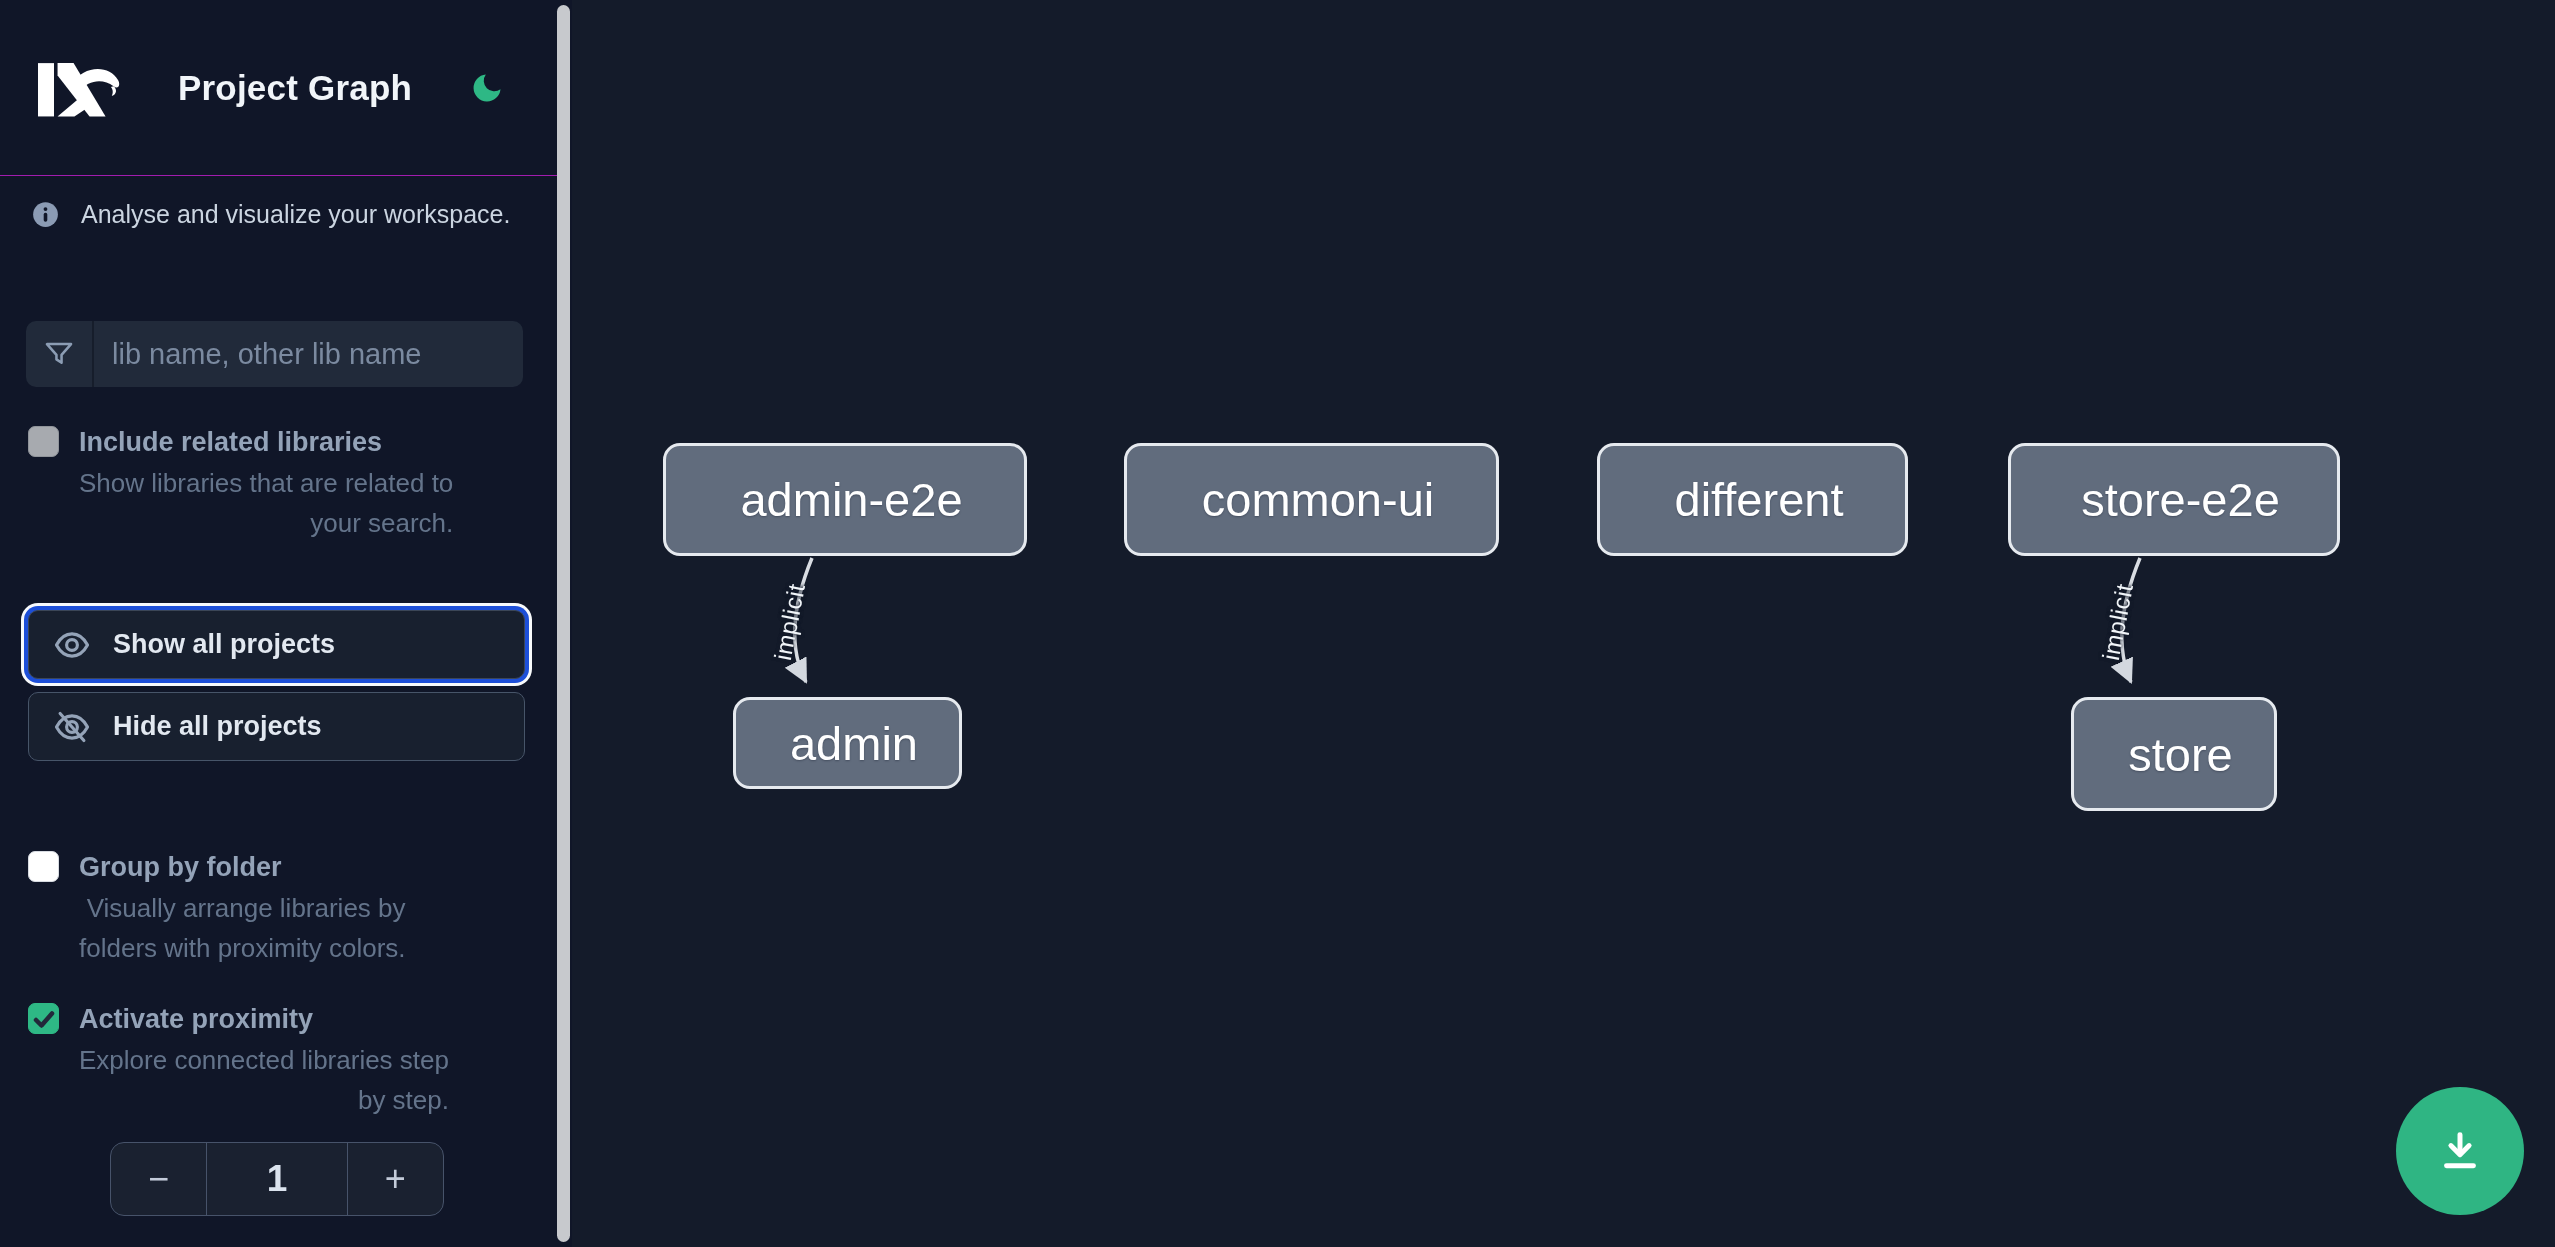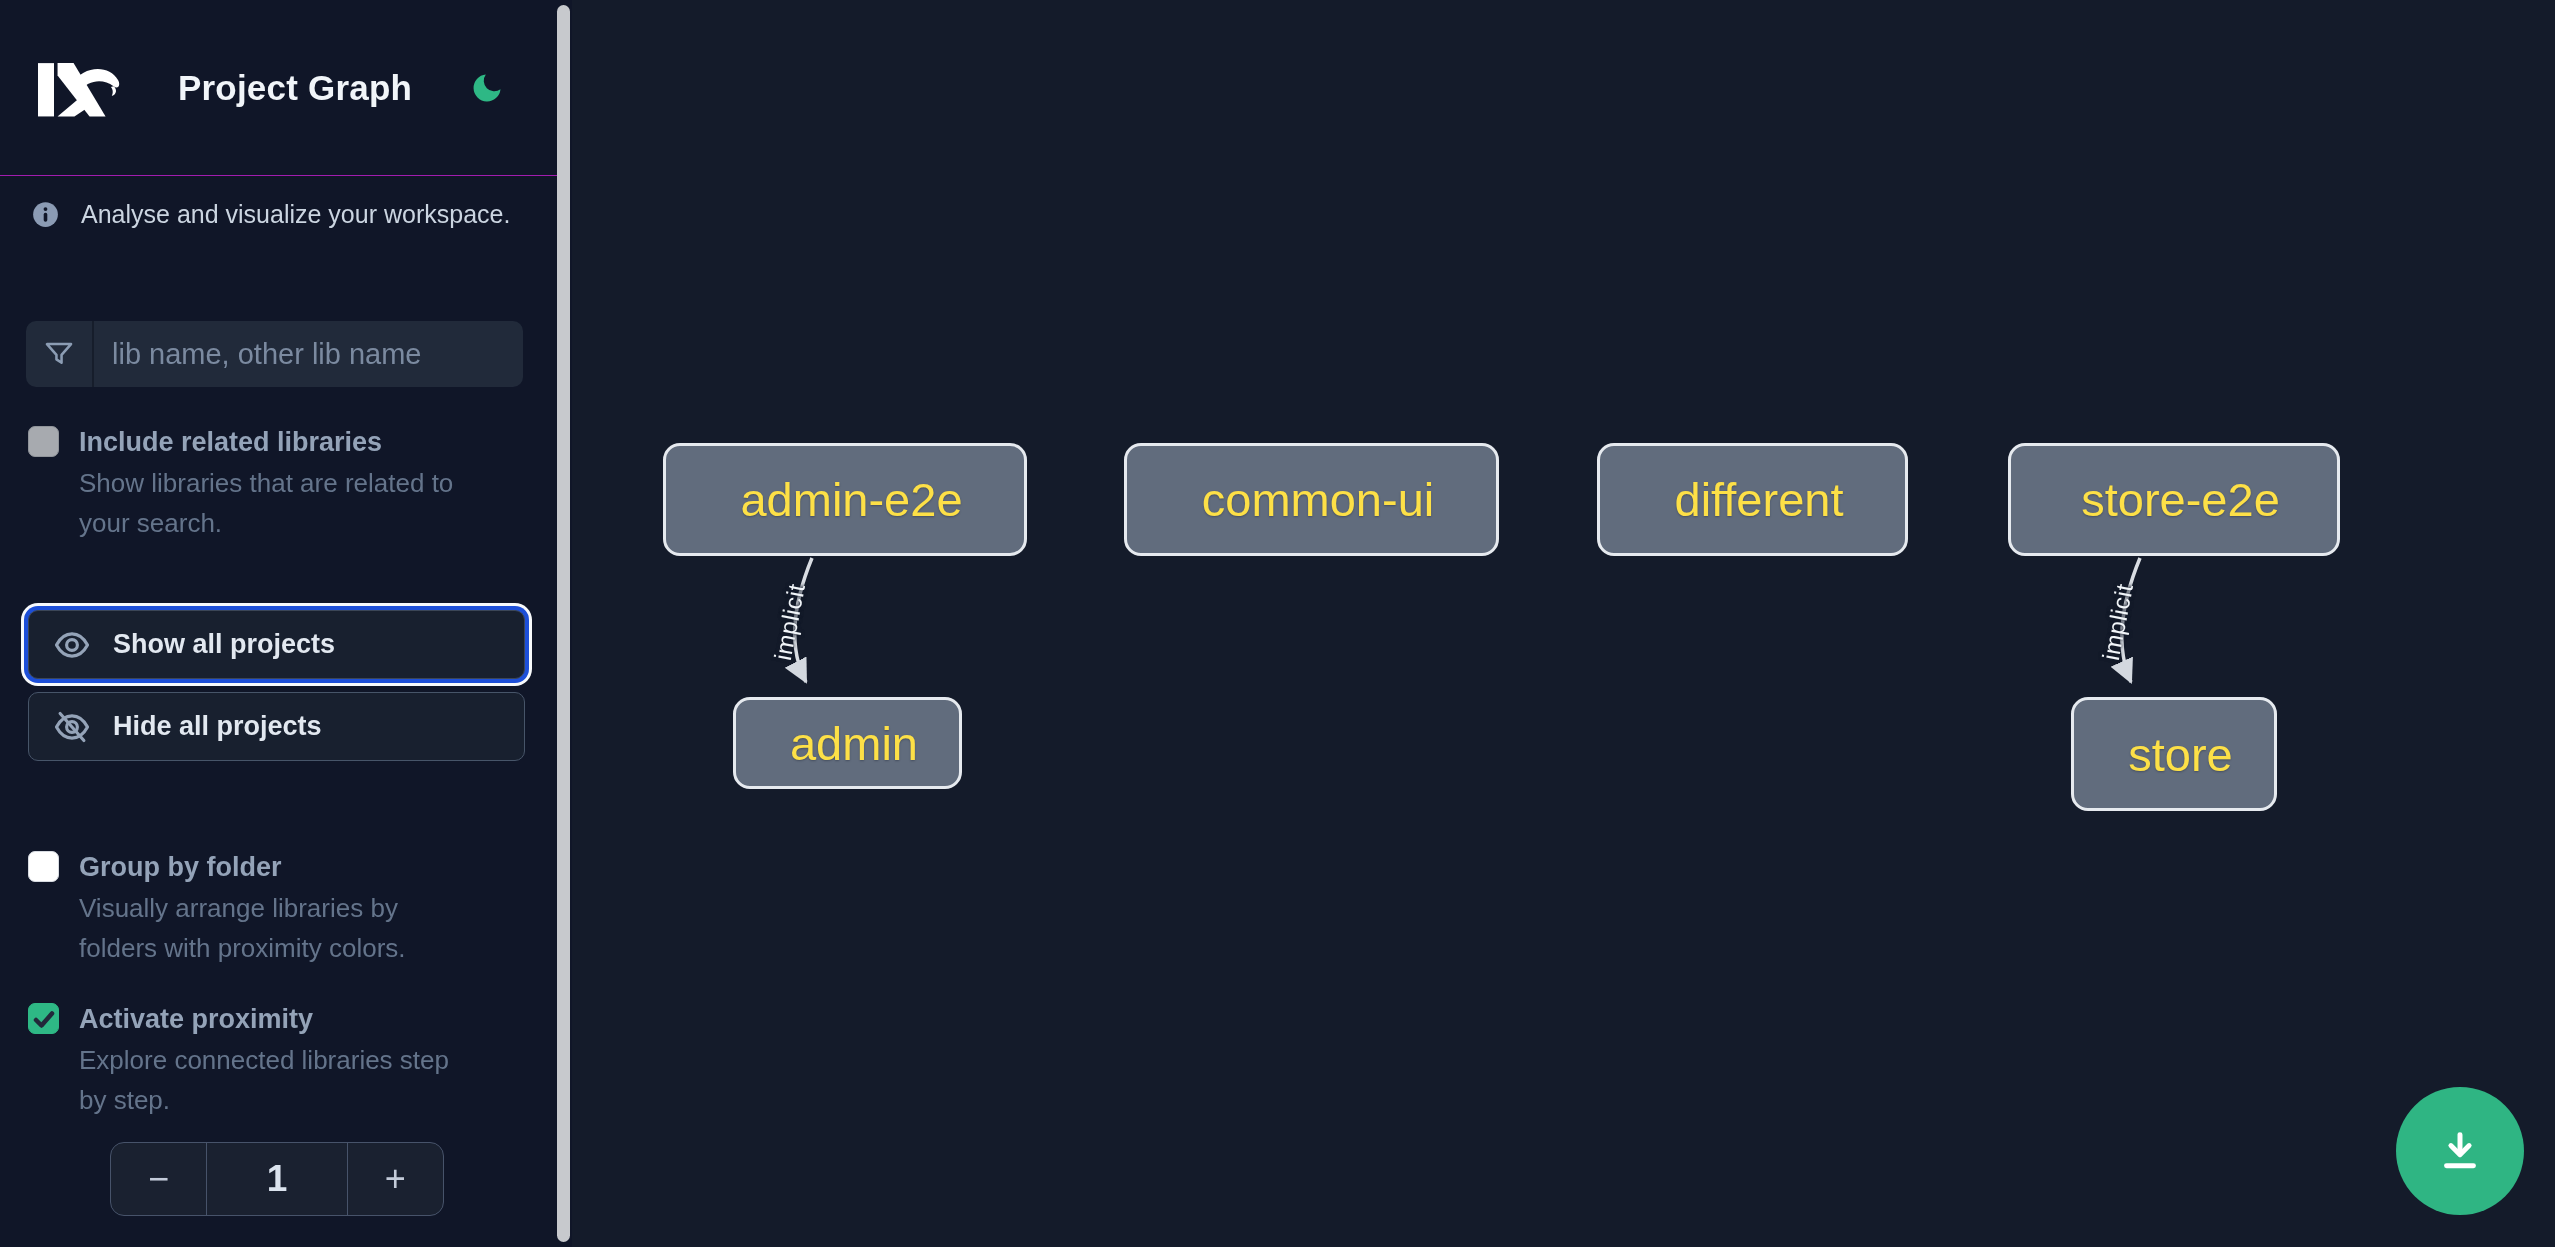--- a/index.html
+++ b/index.html
@@ -61,21 +61,21 @@
     flex: 0 0 auto; width: 31px; height: 31px; border-radius: 7px; margin-top: 2px;
     cursor: pointer; position: relative;
   }
   .cb-gray  { background: #a7aaaf; border: 1px solid #90949a; }
   .cb-white { background: #ffffff; border: 1px solid #d7dbe1; }
   .cb-green { background: #2eb885; border: 1px solid #2eb885; }
   .cb-green svg { position: absolute; left: 3px; top: 3px; }
   .check-text { display: flex; flex-direction: column; }
   .check-label { font-size: 27px; font-weight: 700; color: #94a3b8; line-height: 36px; cursor: pointer; }
   .check-desc  { font-size: 26px; color: #64748b; line-height: 40px; margin-top: 3px; }
-  .check-desc span { display: block; }
+  .check-desc span { display: block; text-align: right; }
 
   .sb-btn {
     position: absolute; left: 28px; width: 497px; height: 69px;
     display: flex; align-items: center; gap: 22px; padding: 3px 24px;
     background: #18202f; border: 1px solid #475569; border-radius: 10px;
     font-family: "Liberation Sans", sans-serif;
     font-size: 27px; font-weight: 600; color: #e2e8f0; cursor: pointer;
   }
   .btn-show { top: 610px; border-color: #3b4welcome657; border-color: #3b4657;
     box-shadow: 0 0 0 4px #1d4fd8, 0 0 0 7px #f8fafc; }
@@ -100,21 +100,21 @@
   }
 
   
   .canvas {
     position: absolute; left: 572px; top: 0; width: 1983px; height: 1247px;
     background: #141b2a;
   }
   .node {
     position: absolute; background: #616c7d; border: 3px solid #e6eaef;
     border-radius: 17px; display: flex; align-items: center; justify-content: center;
-    color: #fde047; font-size: 47px; cursor: pointer;
+    color: #ffffff; font-size: 47px; cursor: pointer;
     text-shadow: 0 1px 2px rgba(20,27,42,0.35);
     padding-left: 13px;
   }
   .edges-svg { position: absolute; left: 0; top: 0; width: 100%; height: 100%; }
   .edge-label {
     position: absolute; color: #f1f5f9; font-size: 24px; font-weight: 500;
     transform: translate(-50%, -50%) rotate(-79deg); transform-origin: center;
     text-shadow: 0 0 4px #141b2a, 0 0 4px #141b2a;
     letter-spacing: 0.5px; white-space: nowrap;
   }

